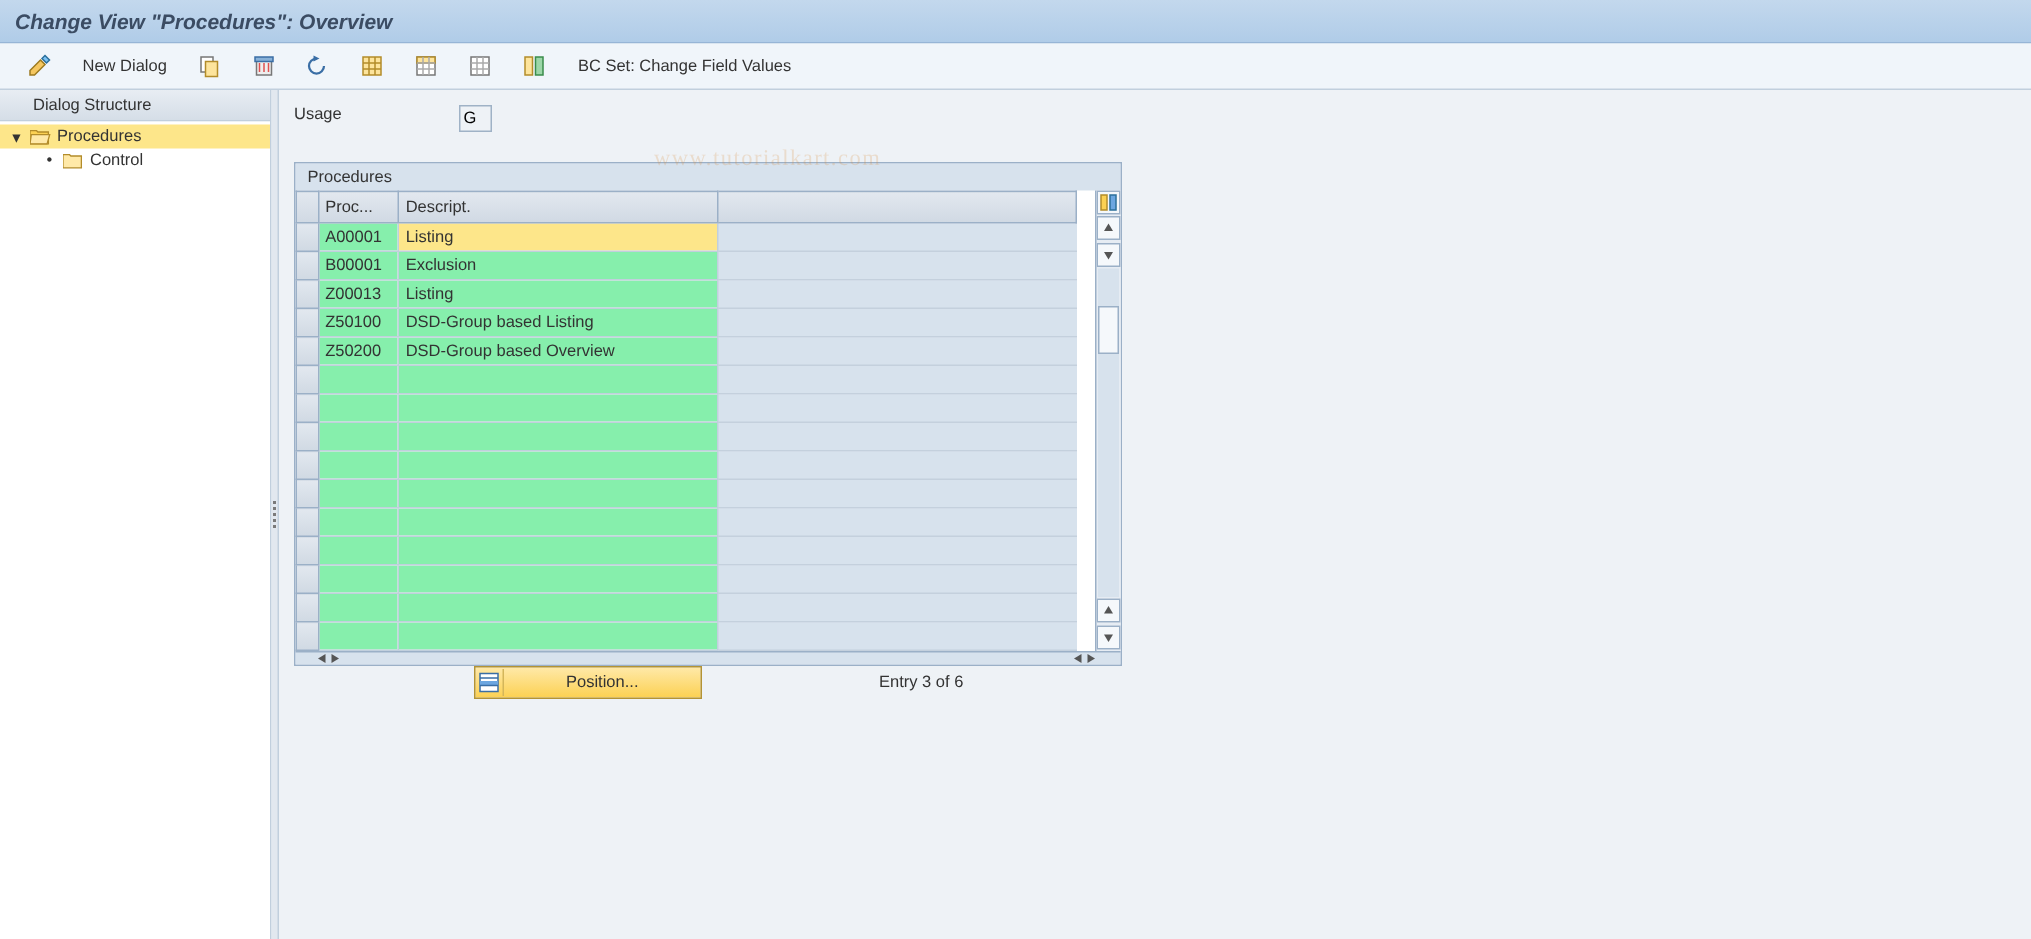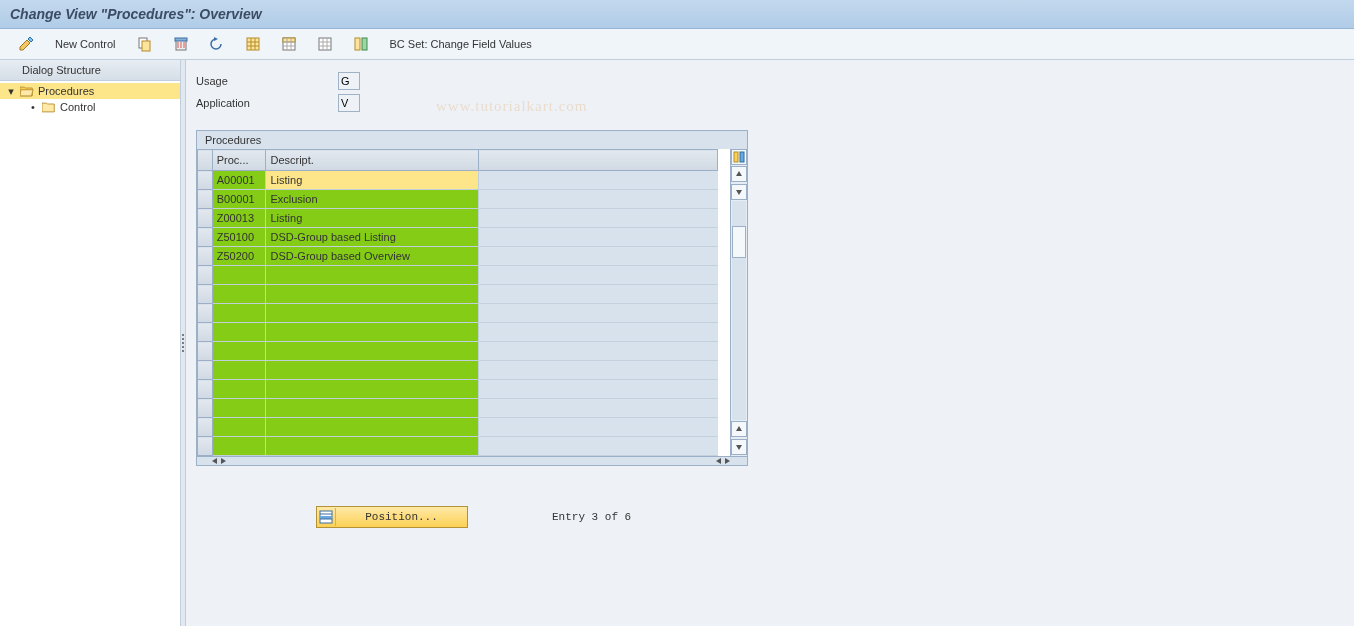--- a/index.html
+++ b/index.html
@@ -97,23 +97,22 @@
 }
 .rightpane {
   flex: 1;
   background: #eef2f6;
   position: relative;
 }
 .fields {
   padding: 10px 0 0 10px;
 }
 .frow {
-  display: flex; align-items: center;
+  display: flex; align-items: flex-start;
   height: 22px;
-  gap: 32px;
 }
 .frow-label {
   width: 110px;
 }
 .frow-input {
   width: 16px;
   padding: 0 2px;
   height: 16px;
   font-family: inherit;
   font-size: 11px;
@@ -149,21 +148,21 @@
 }
 .tablegrid td {
   border: 1px solid #c1cfdd;
   padding: 0;
   height: 18px;
 }
 .tablegrid td .cell {
   padding: 0 4px;
   height: 18px;
   display: flex; align-items: center;
-  background: #84cc16;
+  background: #86efac;
 }
 .tablegrid td.rowsel {
   background: linear-gradient(#e2e8ef,#d0d9e3);
   width: 14px;
   border: 1px solid #9bb0c7;
 }
 .tablegrid .col-proc { width: 45px; }
 .tablegrid .col-desc { width: 210px; }
 .tablegrid td .cell.editing {
   background: #fde68a;
@@ -213,26 +212,24 @@
   background: #d7e2ed;
   border-top: 1px solid #9bb0c7;
 }
 .hscroll-left, .hscroll-right {
   display: flex;
 }
 .hscroll-spacer {
   flex: 1;
 }
 .bottom-area {
-  margin-top: 40px;
   padding-left: 130px;
   display: flex;
   align-items: center;
-  gap: 84px;
-  font-family: Liberation Mono, monospace;
+  gap: 118px;
 }
 .position-btn {
   display: inline-flex;
   align-items: center;
   width: 150px;
   height: 20px;
   background: linear-gradient(#ffe9a8,#fcd153);
   border: 1px solid #b39335;
   cursor: pointer;
 }
@@ -267,21 +264,21 @@
 </div>
 
 <div class="toolbar">
   <span class="tbtn" title="Display/Change">
     <svg width="16" height="16" viewBox="0 0 16 16">
         <path d="M2 11 L9 4 L12 7 L5 14 L2 14 Z" fill="#f5c760" stroke="#9c7a20"></path>
         <path d="M10 3 L12 1 L15 4 L13 6 Z" fill="#7cc3f5" stroke="#2b6f9b"></path>
       </svg>
   </span>
   <span class="tbtn txt">
-    <span>New Control</span>
+    <span>New Dialog</span>
   </span>
   <span class="tbtn">
     <svg width="16" height="16" viewBox="0 0 16 16">
         <rect x="2" y="2" width="8" height="10" fill="#fff" stroke="#777"></rect>
         <rect x="5" y="5" width="8" height="10" fill="#fde49c" stroke="#b38c2a"></rect>
       </svg>
   </span>
   <span class="tbtn">
     <svg width="16" height="16" viewBox="0 0 16 16">
         <rect x="3" y="4" width="10" height="10" fill="#eee" stroke="#777"></rect>
@@ -351,24 +348,20 @@
     </div>
 
   <div class="rightpane">
     <div class="watermark">www.tutorialkart.com</div>
 
     <div class="fields">
       <div class="frow">
         <span class="frow-label">Usage</span>
         <input class="frow-input" readonly="" value="G" style="">
       </div>
-      <div class="frow">
-        <span class="frow-label">Application</span>
-        <input class="frow-input" readonly="" value="V" style="">
-      </div>
     </div>
 
     <div class="tablewrap">
       <div class="tabletitlebar">
         <span>Procedures</span>
       </div>
       <div class="tableinner">
         <table class="tablegrid" id="grid">
             <tbody>
               <tr>

